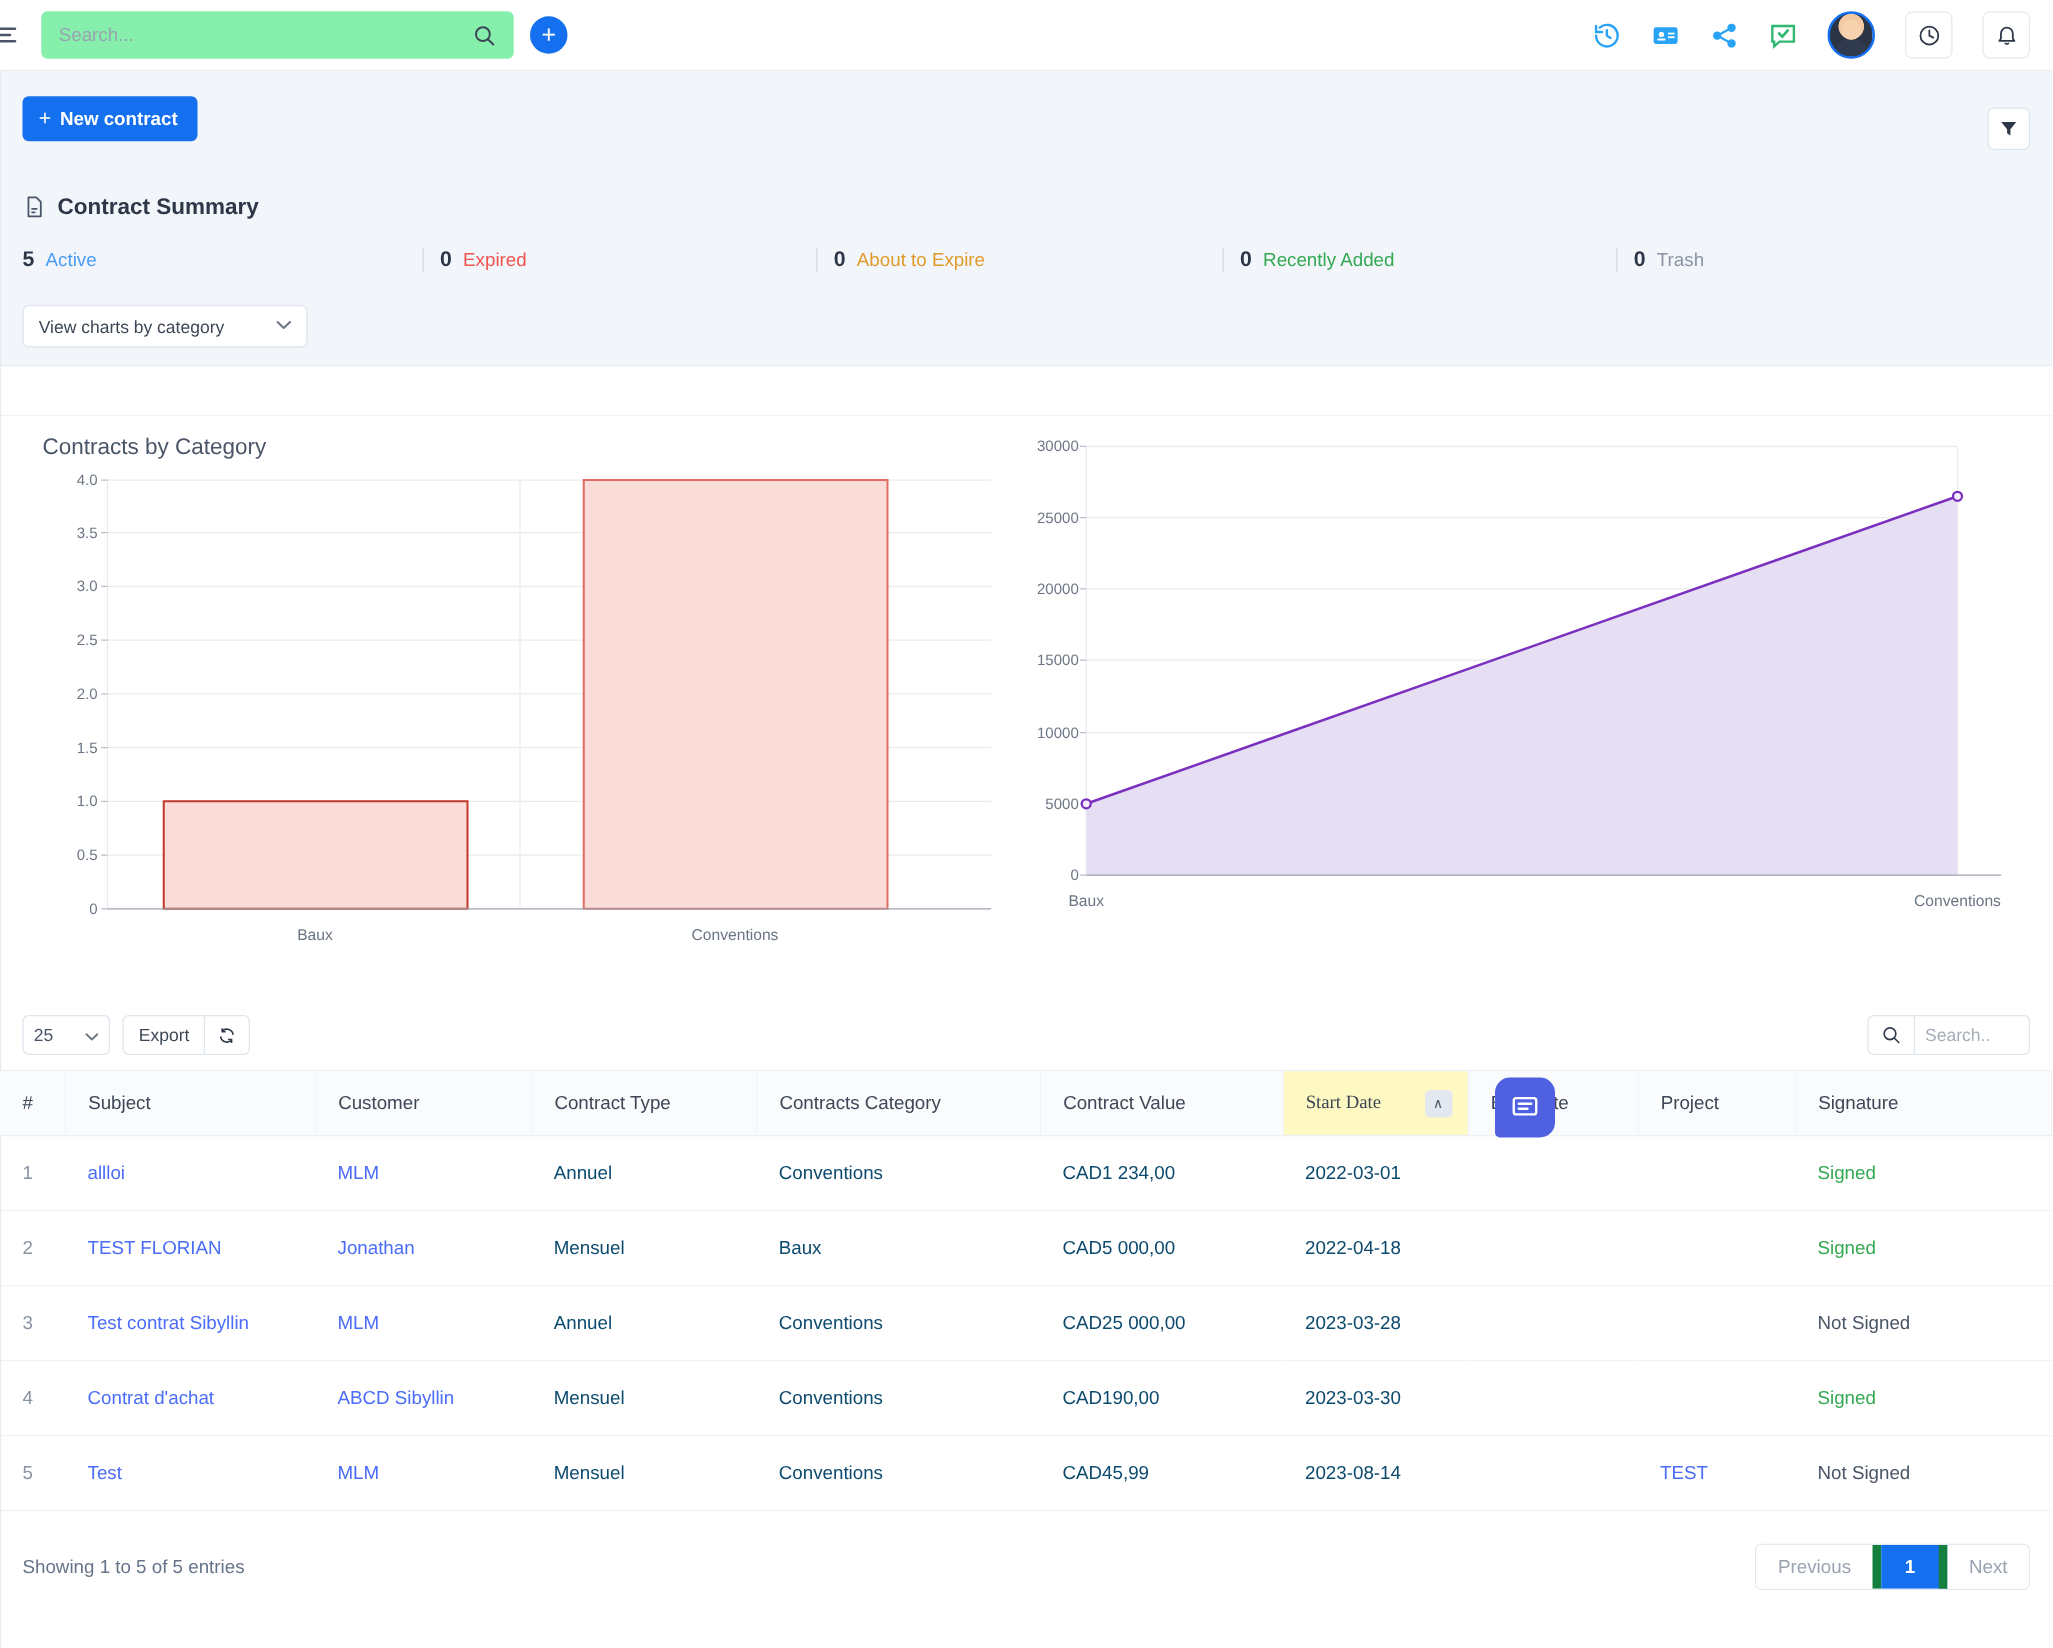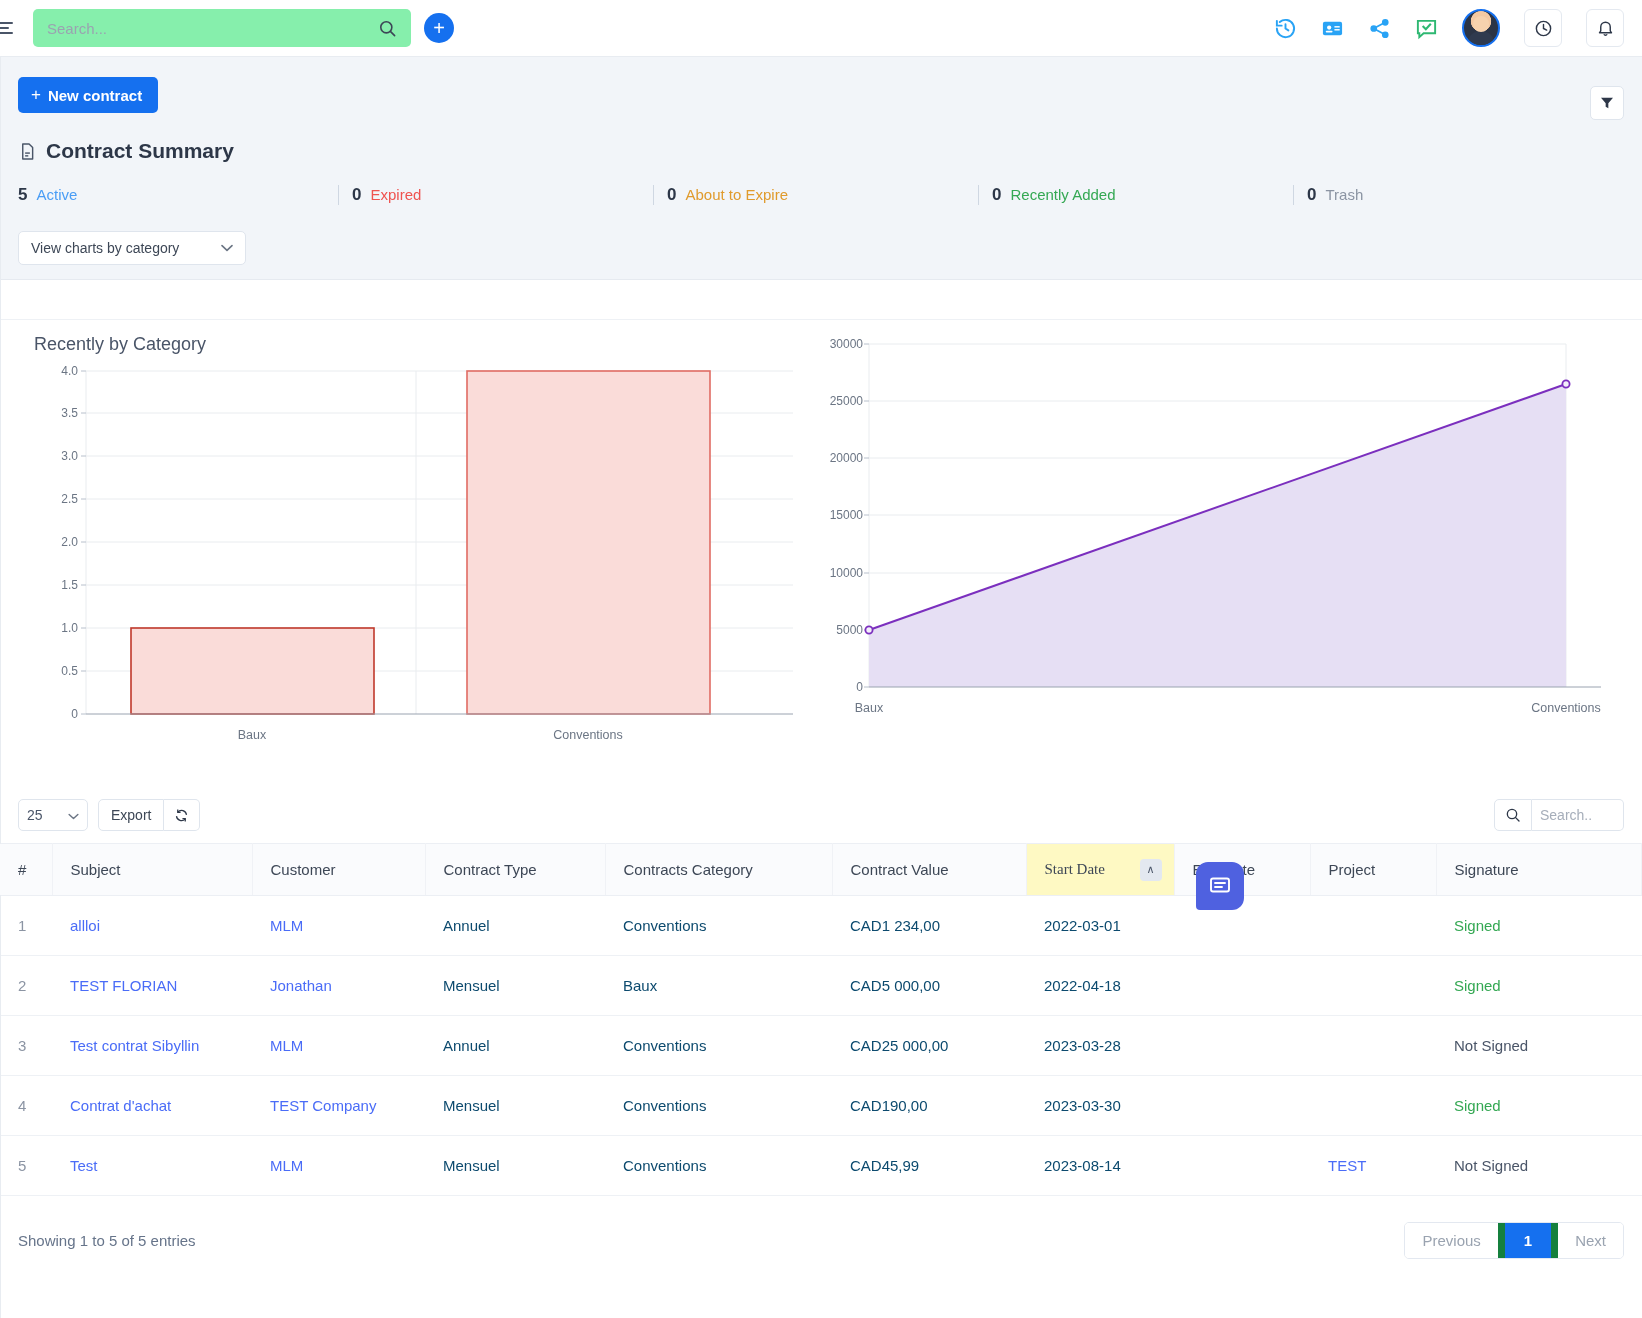--- a/index.html
+++ b/index.html
@@ -94,21 +94,21 @@
 
   .filterbtn {
     position:absolute; right: 18px; top: 86px;
     width: 34px; height: 34px; border:1px solid #dfe5ed; border-radius: 5px;
     background:#fff; display:flex; align-items:center; justify-content:center;
     cursor:pointer;
   }
 
   .sumtitle {
     display:flex; align-items:center; gap: 9px;
-    margin-top: 26px; font-size: 21px; font-weight: 700; color:#2d3748;
+    margin-top: 42px; font-size: 18px; font-weight: 700; color:#2d3748;
   }
 
   .statrow { display:flex; margin-top: 22px; }
   .stat { display:flex; align-items:baseline; gap:9px; padding-left: 13px; }
   .stat:nth-child(1){ padding-left: 0; border-left:none; }
   .stat:not(:first-child){ border-left: 1px solid #cfd7e2; }
   .stat .num { font-size: 17px; font-weight:700; color:#2d3748; }
   .stat .lbl { font-size: 15px; }
 
   .selwrap { margin-top: 26px; }
@@ -328,21 +328,21 @@
       </span>
     </div>
   </div>
 </div>
 
 <div class="chartsband"></div>
 
 <div class="charts">
 
   <div class="chartbox">
-    <div class="chart-title">Recently by Category</div>
+    <div class="chart-title">Contracts by Category</div>
     <svg class="plot" width="790" height="420" viewBox="0 0 790 420">
 
       <g stroke="#e9ecef" stroke-width="1">
         <line x1="68" y1="10" x2="775" y2="10"></line>
         <line x1="68" y1="52" x2="775" y2="52"></line>
         <line x1="68" y1="95" x2="775" y2="95"></line>
         <line x1="68" y1="138" x2="775" y2="138"></line>
         <line x1="68" y1="181" x2="775" y2="181"></line>
         <line x1="68" y1="224" x2="775" y2="224"></line>
         <line x1="68" y1="267" x2="775" y2="267"></line>
@@ -522,21 +522,21 @@
         <td>Conventions</td>
         <td>CAD25 000,00</td>
         <td>2023-03-28</td>
         <td></td>
         <td class="lnk"></td>
         <td class="sig-no">Not Signed</td>
       </tr>
       <tr>
         <td class="num">4</td>
         <td class="lnk">Contrat d'achat</td>
-        <td class="lnk">TEST Company</td>
+        <td class="lnk">ABCD Sibyllin</td>
         <td>Mensuel</td>
         <td>Conventions</td>
         <td>CAD190,00</td>
         <td>2023-03-30</td>
         <td></td>
         <td class="lnk"></td>
         <td class="sig-ok">Signed</td>
       </tr>
       <tr>
         <td class="num">5</td>

